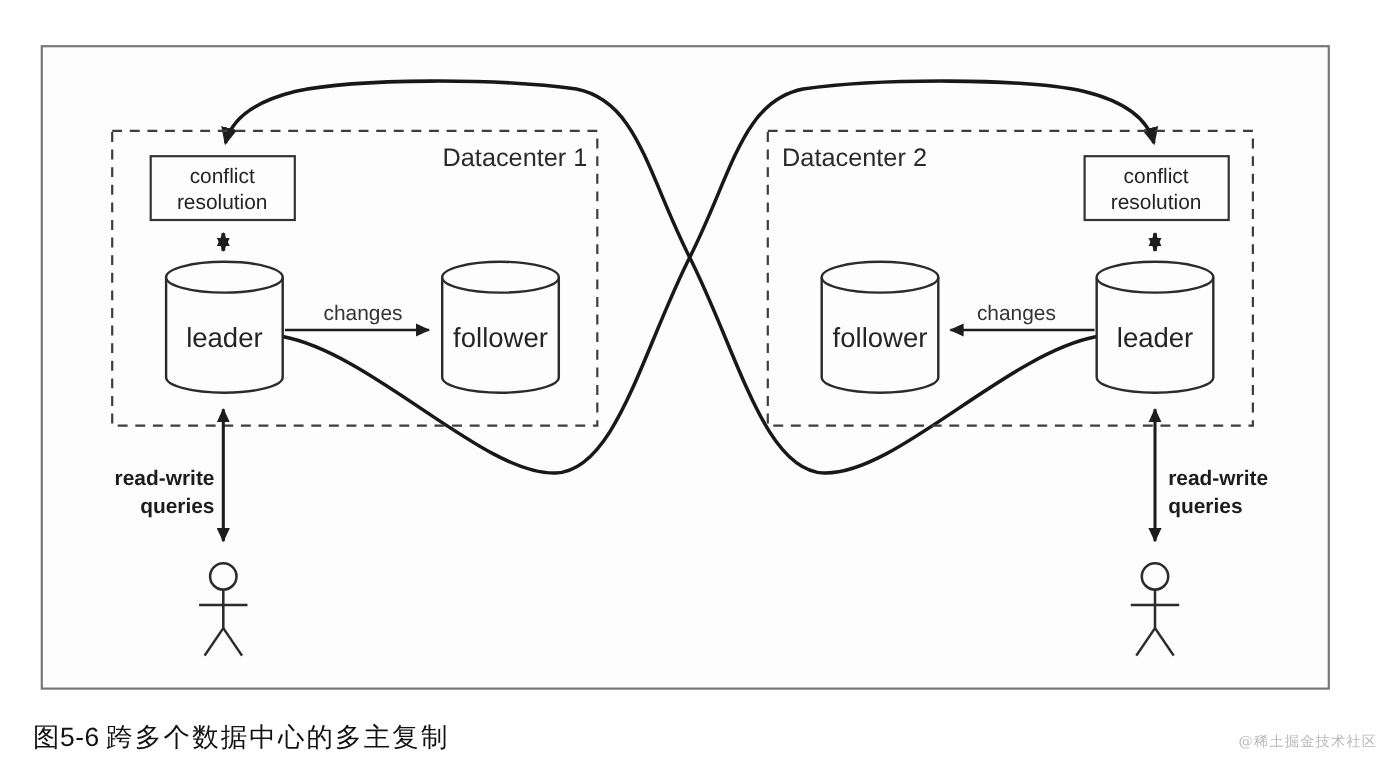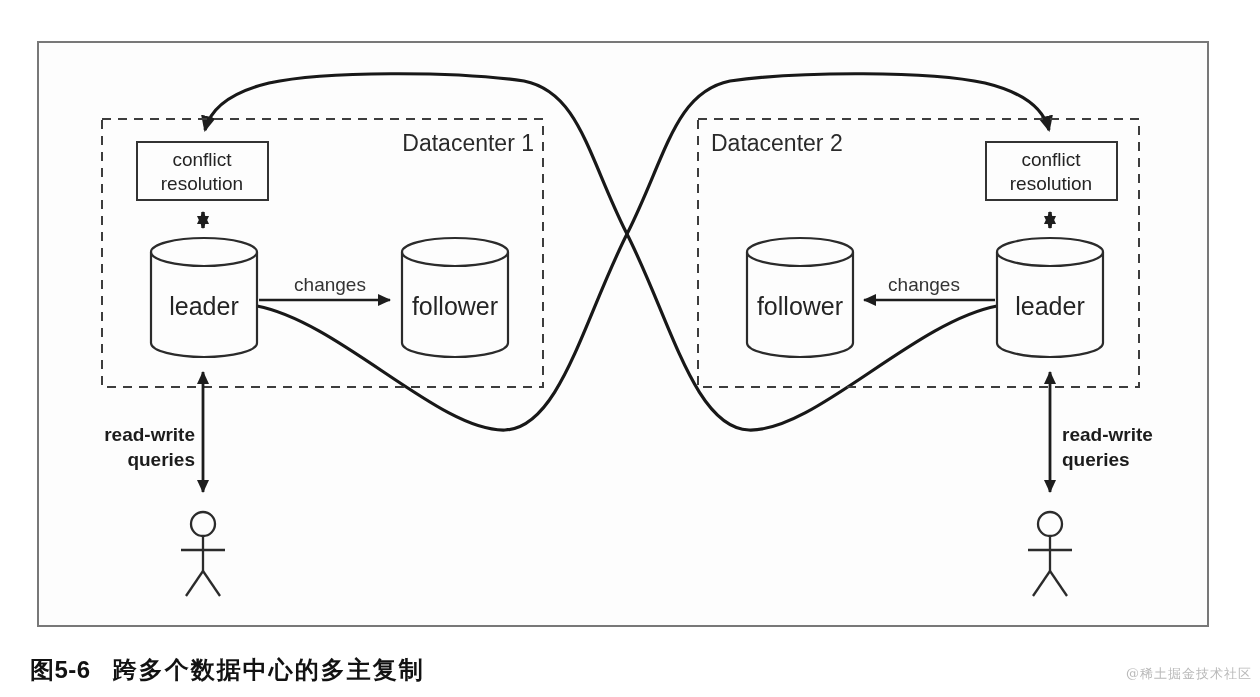--- a/index.html
+++ b/index.html
@@ -8,25 +8,25 @@
     background:#ffffff;
     font-family:"Liberation Sans",sans-serif;
   }
   .diagram-svg{position:absolute;left:0;top:0;}
   .caption{
     position:absolute;left:30px;top:654px;
     font-size:24px;color:#121212;white-space:nowrap;
   }
   .caption .prefix{
     font-family:"Liberation Sans",sans-serif;
-    font-weight:bold;letter-spacing:0.5px;
+    font-weight:normal;letter-spacing:0.5px;
   }
   .caption .text{
     font-family:"DejaVu Serif","Liberation Serif",serif;
-    font-weight:700;letter-spacing:2px;margin-left:22px;
+    font-weight:400;letter-spacing:2px;margin-left:6px;
   }
   .watermark{
     position:absolute;right:8px;top:665px;
     font-family:"DejaVu Serif","Liberation Serif",serif;
     font-size:13px;color:#b9b9b9;letter-spacing:1px;
   }
   svg text{fill:#222222;}
   .dc-title{font-size:23px;fill:#2a2a2a;}
   .box-label{font-size:19px;fill:#242424;}
   .cyl-label{font-size:25px;fill:#242424;}

